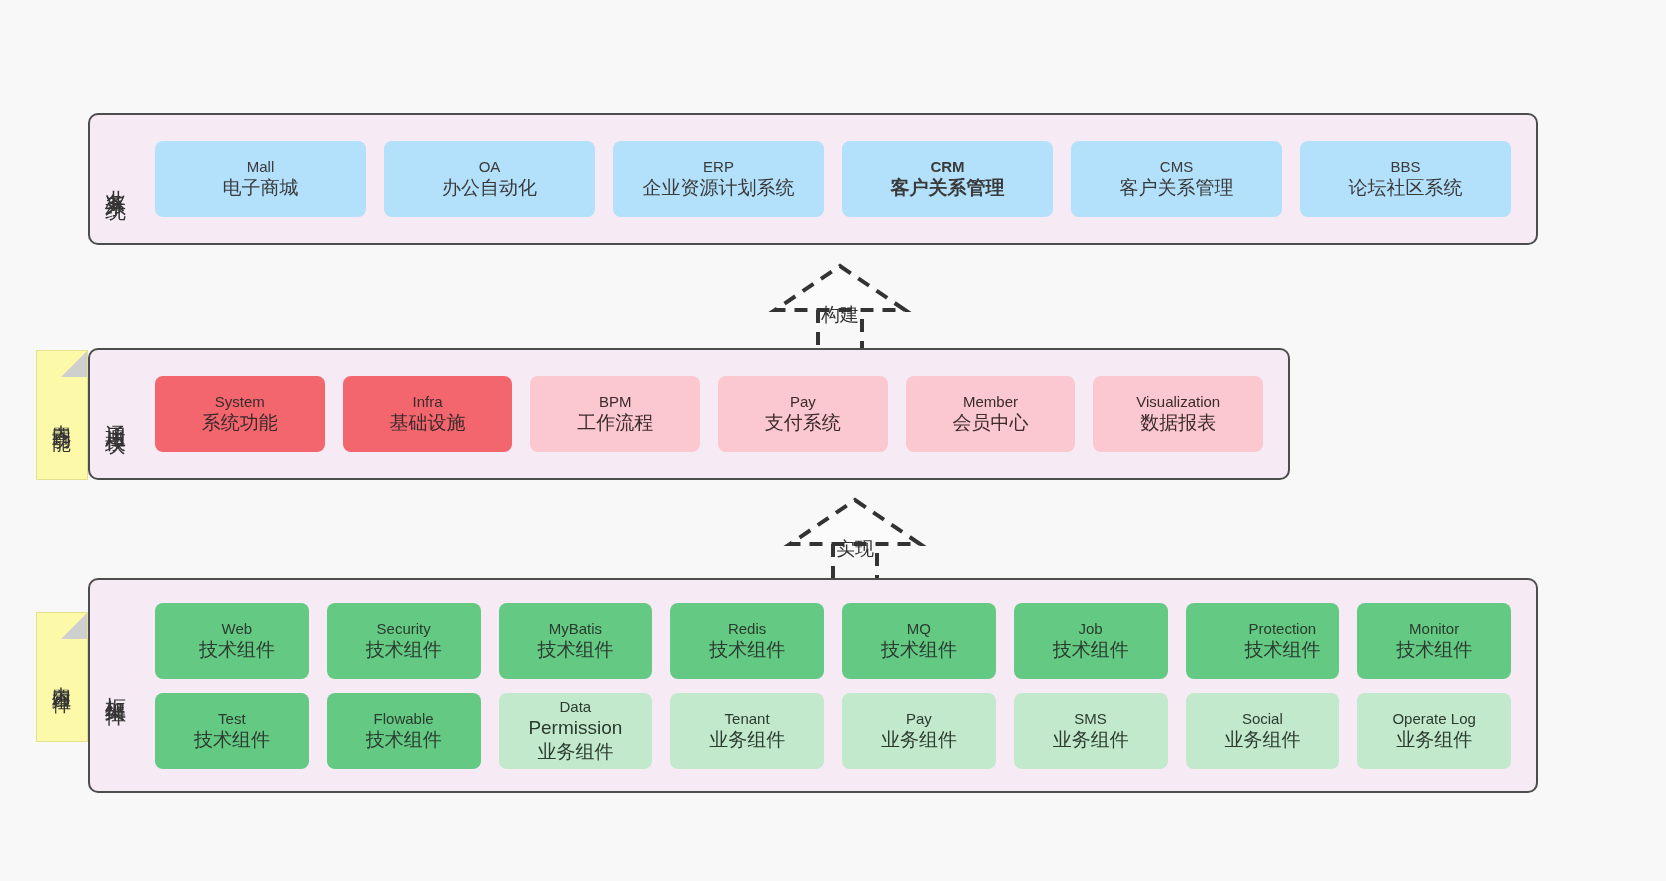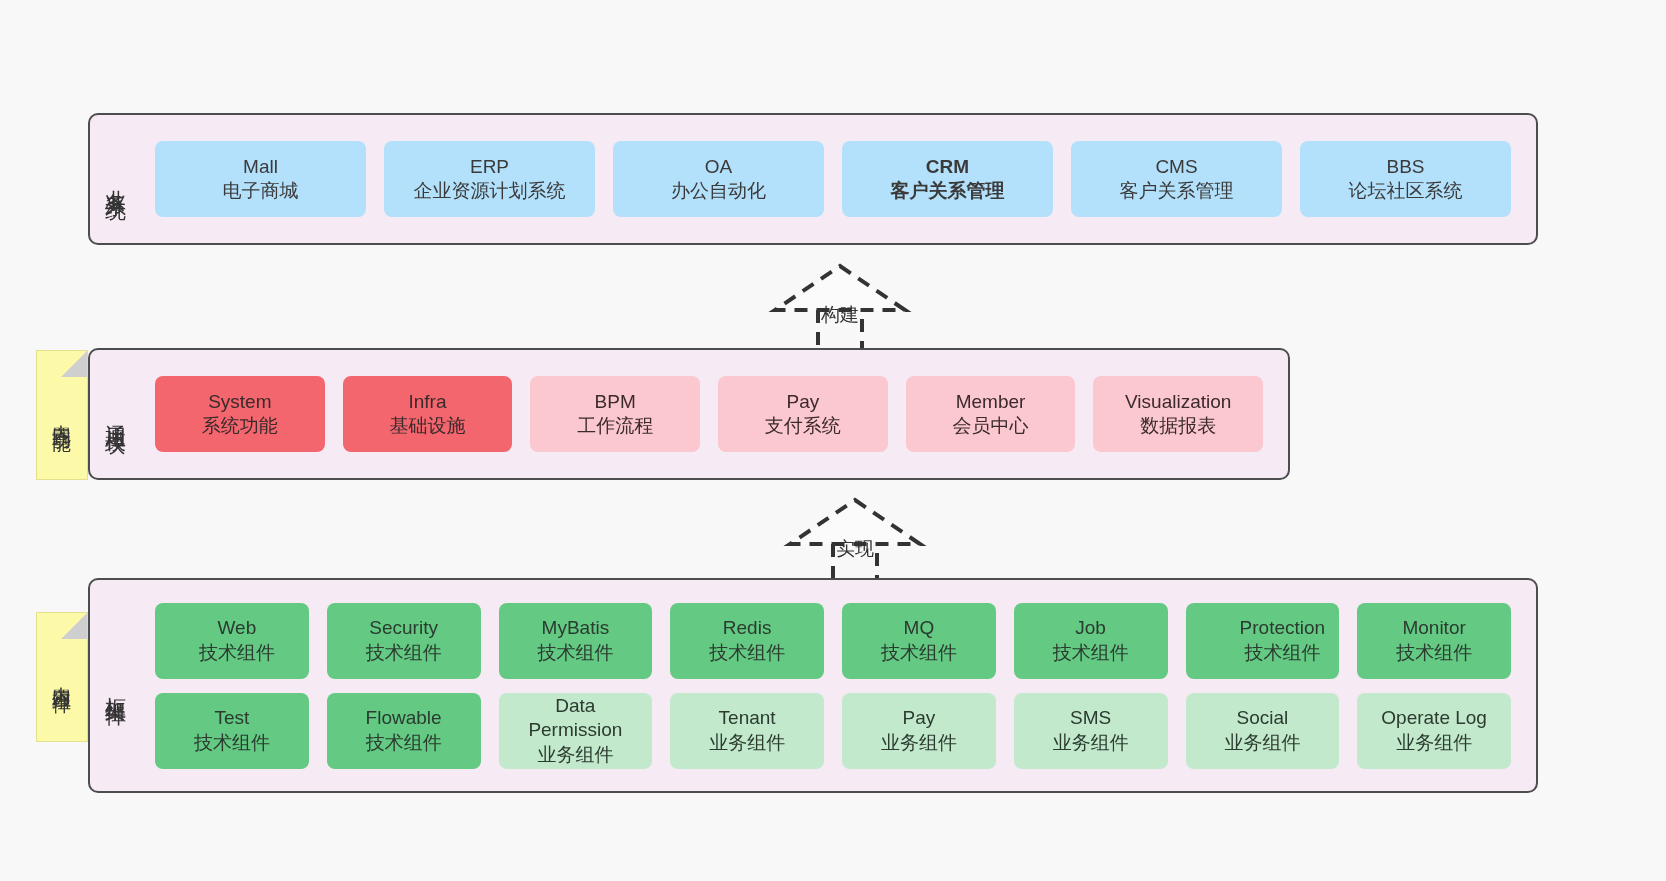--- a/index.html
+++ b/index.html
@@ -75,21 +75,21 @@
     border-radius: 8px;
     display: flex;
     flex-direction: column;
     align-items: center;
     justify-content: center;
     text-align: center;
     box-sizing: border-box;
     line-height: 1.28;
     user-select: none;
   }
-  .node .t1 { font-size: 19px; }
+  .node .t1 { font-size: 15px; }
   .node .t2 { font-size: 19px; }
   .node .t3 { font-size: 19px; }
 
   .blue  { background: #B3E0FB; color: #3A3A3A; }
   .red   { background: #F4666E; color: #3A2A2C; }
   .pink  { background: #FCC8CF; color: #3A2A2C; }
   .green { background: #63C983; color: #2B3B2F; }
   .lgreen{ background: #C2E9CC; color: #2B3B2F; }
 
   
@@ -148,29 +148,29 @@
 
       <div class="col">
         <div class="node blue" style="height:76px;">
           <span class="t1">Mall</span>
           <span class="t2">电子商城</span>
         </div>
       </div>
 
       <div class="col">
         <div class="node blue" style="height:76px;">
+          <span class="t1">OA</span>
+          <span class="t2">办公自动化</span>
+        </div>
+      </div>
+
+      <div class="col">
+        <div class="node blue" style="height:76px;">
           <span class="t1">ERP</span>
           <span class="t2">企业资源计划系统</span>
-        </div>
-      </div>
-
-      <div class="col">
-        <div class="node blue" style="height:76px;">
-          <span class="t1">OA</span>
-          <span class="t2">办公自动化</span>
         </div>
       </div>
 
       <div class="col">
         <div class="node blue" style="height:76px;font-weight:bold;">
           <span class="t1">CRM</span>
           <span class="t2">客户关系管理</span>
         </div>
       </div>
 

